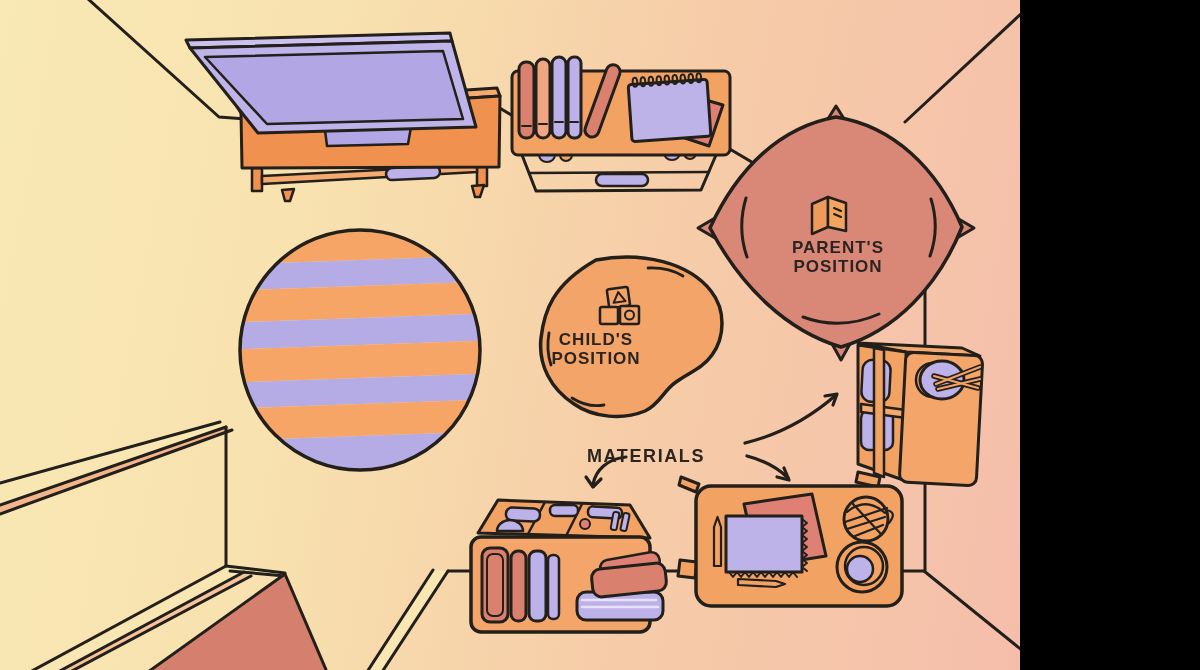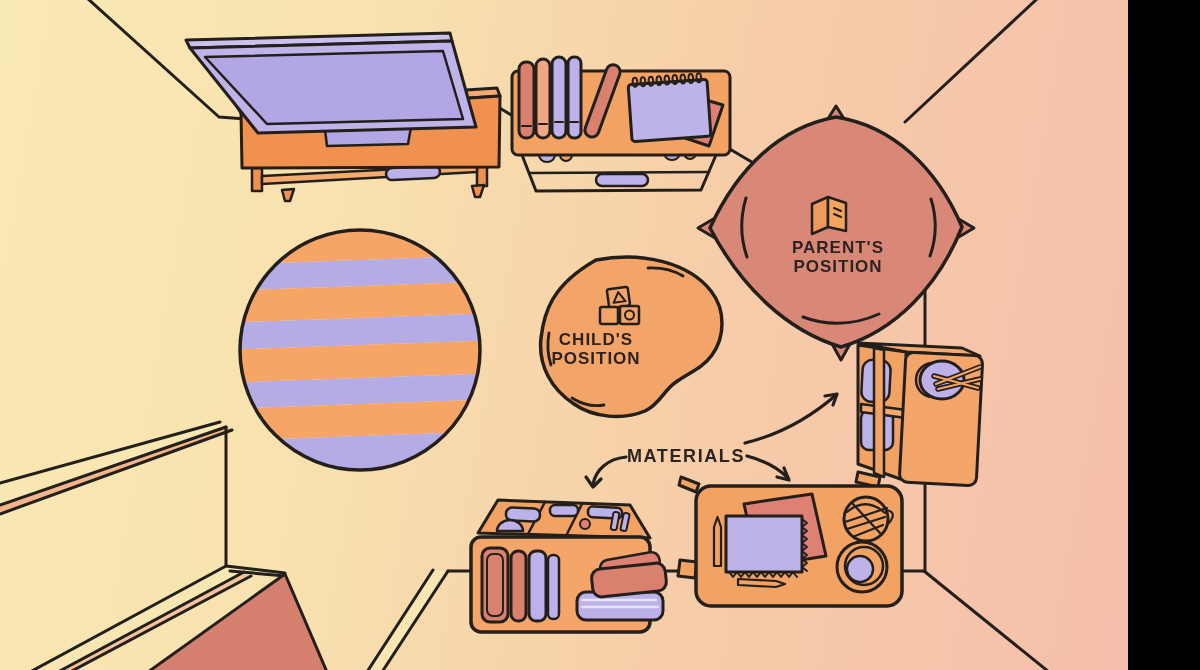--- a/index.html
+++ b/index.html
@@ -1,17 +1,17 @@
 <!DOCTYPE html>
 <html><head>
 <meta charset="utf-8">
 <style>
   html,body{margin:0;padding:0;background:#000;}
   .canvas{
-    position:relative;width:1128px;height:670px;overflow:hidden;
+    position:relative;width:1020px;height:670px;overflow:hidden;
     background:linear-gradient(100deg,#F9E9B4 0%,#F8E2AF 30%,#F6CDA8 62%,#F5BEAB 100%);
     font-family:"Liberation Sans",sans-serif;
     text-decoration:underline;
   }
   .canvas svg{position:absolute;left:0;top:0;}
   .label{
     position:absolute;transform:translate(-50%,-50%);
     font-weight:700;color:#2B2421;text-align:center;white-space:nowrap;
     letter-spacing:1px;line-height:19px;font-size:17px;
   }
@@ -280,16 +280,16 @@
 </svg>
 
 <div class="label" style="left:838px;top:257px">
   <span>PARENT'S</span>
   <span>POSITION</span>
 </div>
 <div class="label" style="left:596px;top:349px">
   <span>CHILD'S</span>
   <span>POSITION</span>
 </div>
-<div class="label materials" style="left:686px;top:456px">
+<div class="label materials" style="left:646px;top:456px">
   <span>MATERIALS</span>
 </div>
 </div>
 
 </body></html>

